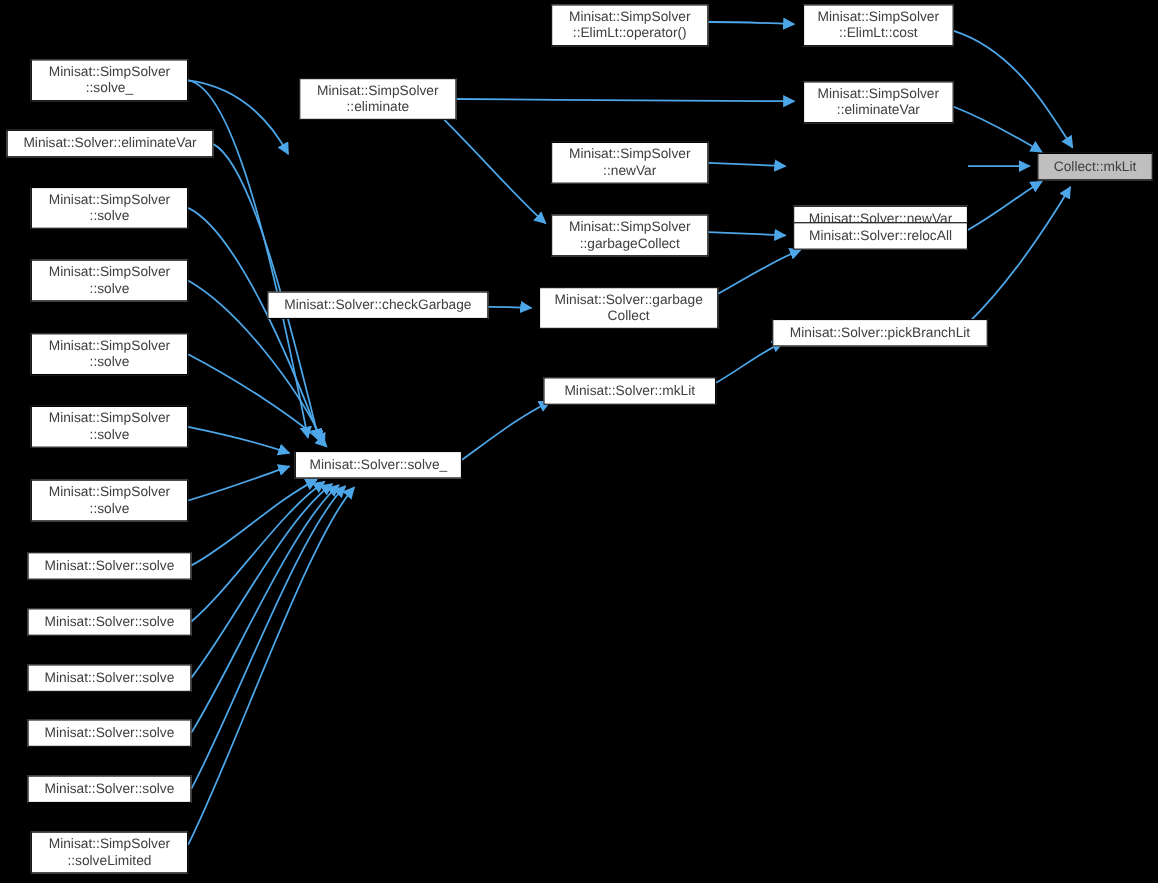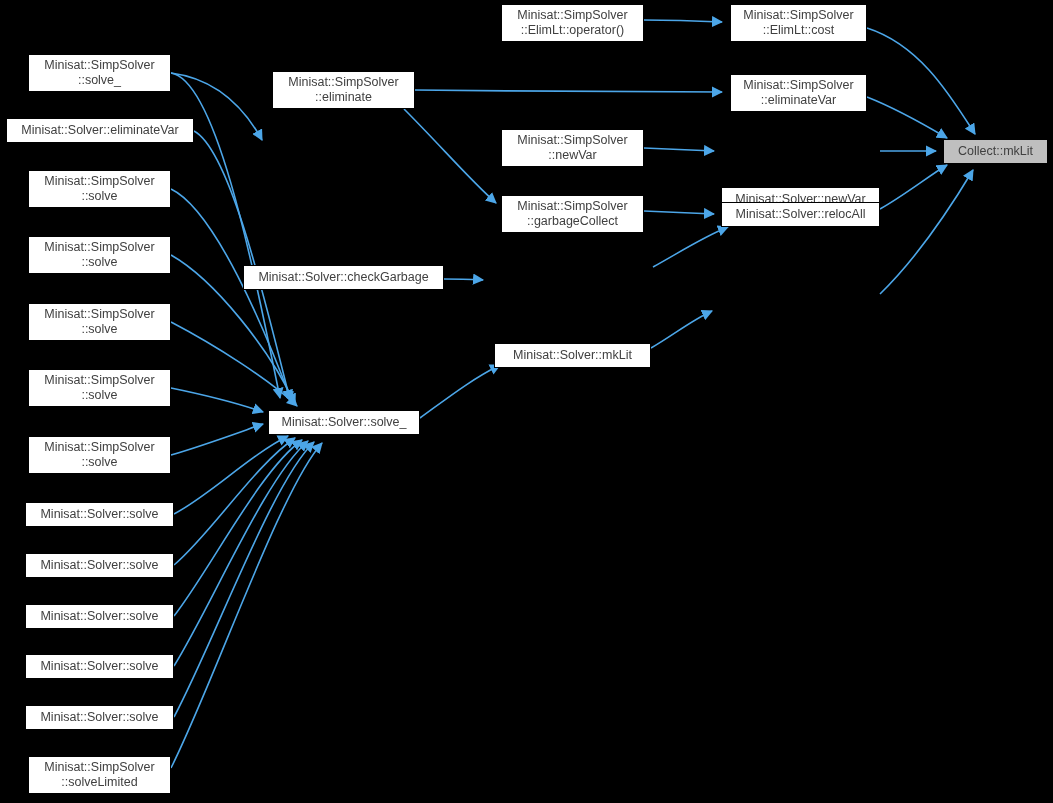--- a/index.html
+++ b/index.html
@@ -120,21 +120,24 @@
     <div class="node" style="left: 272px; top: 71px; width: 143px; height: 38px;">Minisat::SimpSolver
 ::eliminate</div>
     <div class="node" style="left: 243px; top: 265px; width: 201px; height: 25px;">Minisat::Solver::checkGarbage</div>
     <div class="node" style="left: 268px; top: 410px; width: 152px; height: 25px;">Minisat::Solver::solve_</div>
     <div class="node" style="left: 501px; top: 4px; width: 143px; height: 38px;">Minisat::SimpSolver
 ::ElimLt::operator()</div>
     <div class="node" style="left: 501px; top: 129px; width: 143px; height: 38px;">Minisat::SimpSolver
 ::newVar</div>
     <div class="node" style="left: 501px; top: 195px; width: 143px; height: 38px;">Minisat::SimpSolver
 ::garbageCollect</div>
+    <div class="node" style="left: 490px; top: 261px; width: 163px; height: 38px;">Minisat::Solver::garbage
+Collect</div>
     <div class="node" style="left: 494px; top: 343px; width: 157px; height: 25px;">Minisat::Solver::mkLit</div>
     <div class="node" style="left: 730px; top: 4px; width: 137px; height: 38px;">Minisat::SimpSolver
 ::ElimLt::cost</div>
     <div class="node" style="left: 730px; top: 74px; width: 137px; height: 38px;">Minisat::SimpSolver
 ::eliminateVar</div>
     <div class="node" style="left: 721px; top: 139px; width: 159px; height: 25px; margin-top: 48px;">Minisat::Solver::newVar</div>
     <div class="node" style="left: 721px; top: 202px; width: 159px; height: 25px;">Minisat::Solver::relocAll</div>
+    <div class="node" style="left: 702px; top: 290px; width: 196px; height: 25px;">Minisat::Solver::pickBranchLit</div>
     <div class="node current" style="left: 943px; top: 139px; width: 105px; height: 25px;">Collect::mkLit</div>
   </div>
 
 </body></html>

